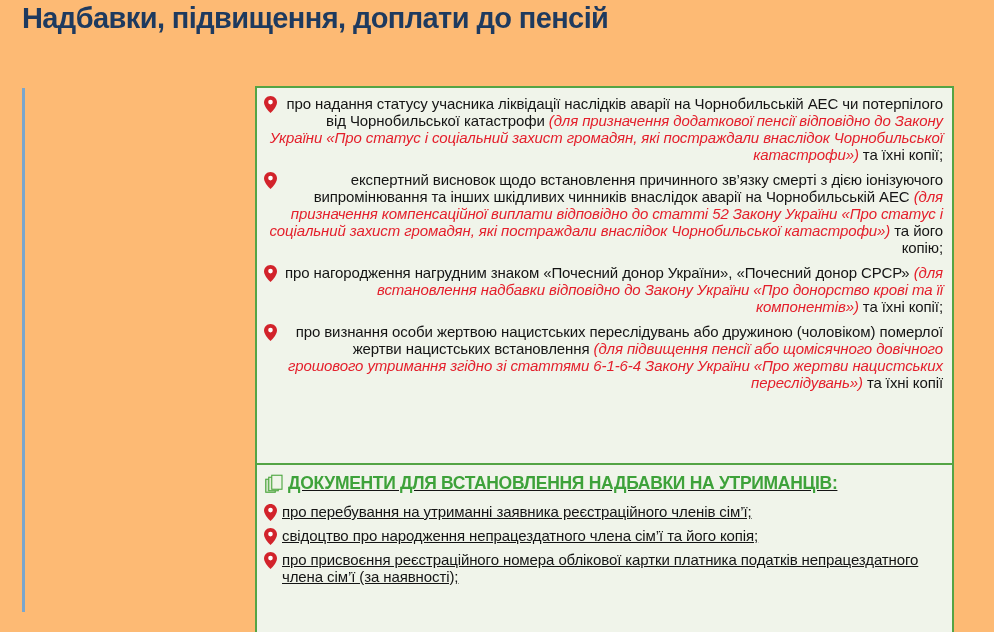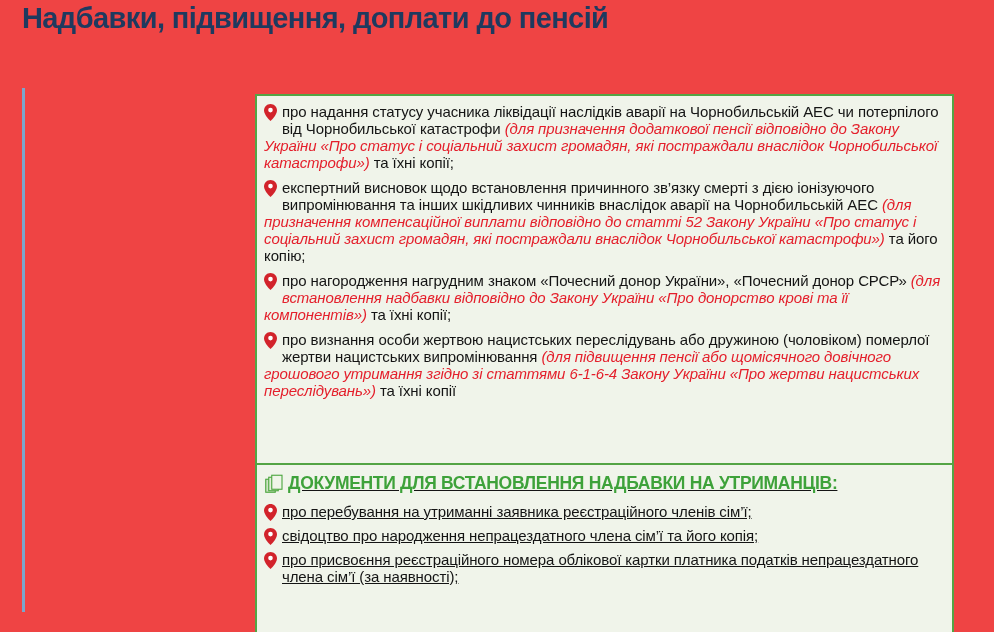--- a/index.html
+++ b/index.html
@@ -11,38 +11,38 @@
     --box-bg:#f0f4ea;
     --accent-blue:#7aa6cc;
     --body-ink:#141414;
   }
   html,body{margin:0;padding:0;background:#ffffff;}
   body{
     width:994px;height:632px;
     font-family:"Liberation Sans","DejaVu Sans",sans-serif;
     color:var(--body-ink);
   }
-  .page{position:relative;width:994px;height:632px;overflow:hidden;background:#ef4444;}
+  .page{position:relative;width:994px;height:632px;overflow:hidden;background:#fdba74;}
   .page-title{
     position:absolute;left:22px;top:2px;margin:0;
     font-size:29px;font-weight:700;letter-spacing:-0.6px;
     color:var(--title-navy);white-space:nowrap;
   }
   .accent-line{
     position:absolute;left:22px;top:88px;width:3px;height:524px;
     background:var(--accent-blue);
   }
   .info-box{
     position:absolute;left:255px;width:699px;box-sizing:border-box;
     border:2px solid var(--accent-green);
     background:var(--box-bg);
     padding:7px 9px 5px 7px;
     overflow:hidden;
   }
-  #box1{top:94px;height:414px;}
+  #box1{top:86px;height:414px;text-align:right;}
   #box2{top:463px;height:188px;text-decoration:underline;}
   .box-header{
     display:flex;align-items:center;gap:5px;
     margin:1px 0 9px 1px;
     color:var(--header-green);
     font-weight:700;font-size:17.5px;letter-spacing:-0.3px;
   }
   .pin-item{
     clear:left;
     margin:0 0 8px 0;
@@ -99,21 +99,21 @@
     <span><span class="plain">про нагородження нагрудним знаком «Почесний донор України», «Почесний донор СРСР» </span><span class="law-ref">(для встановлення надбавки відповідно до Закону України «Про донорство крові та її компонентів»)</span><span class="plain"> та їхні копії;</span></span>
   </div>
 
   <div class="pin-item">
     <span class="pin-icon-box">
       <svg width="13" height="17" viewBox="0 0 13 17" aria-hidden="true">
         <path d="M6.5 0 C2.91 0 0 2.91 0 6.5 C0 11.2 6.5 17 6.5 17 C6.5 17 13 11.2 13 6.5 C13 2.91 10.09 0 6.5 0 Z" fill="#d2232b"></path>
         <circle cx="6.5" cy="6.1" r="2.3" fill="#ffffff"></circle>
       </svg>
     </span>
-    <span><span class="plain">про визнання особи жертвою нацистських переслідувань або дружиною (чоловіком) померлої жертви нацистських випромінювання </span><span class="law-ref">(для підвищення пенсії або щомісячного довічного грошового утримання згідно зі статтями 6-1-6-4 Закону України «Про жертви нацистських переслідувань»)</span><span class="plain"> та їхні копії</span></span>
+    <span><span class="plain">про визнання особи жертвою нацистських переслідувань або дружиною (чоловіком) померлої жертви нацистських встановлення </span><span class="law-ref">(для підвищення пенсії або щомісячного довічного грошового утримання згідно зі статтями 6-1-6-4 Закону України «Про жертви нацистських переслідувань»)</span><span class="plain"> та їхні копії</span></span>
   </div>
 </div>
   </section>
 
   <section class="info-box" id="box2">
     <div class="box-header">
       <span class="docs-icon-box">
         <svg width="18" height="20" viewBox="0 0 18 20" aria-hidden="true">
           <rect x="0.75" y="5.25" width="9.5" height="13" fill="#cfe3c4" stroke="#4aa53c" stroke-width="1.1"></rect>
           <rect x="3.75" y="3.25" width="9.5" height="13.5" fill="#e2eed8" stroke="#4aa53c" stroke-width="1.1"></rect>

